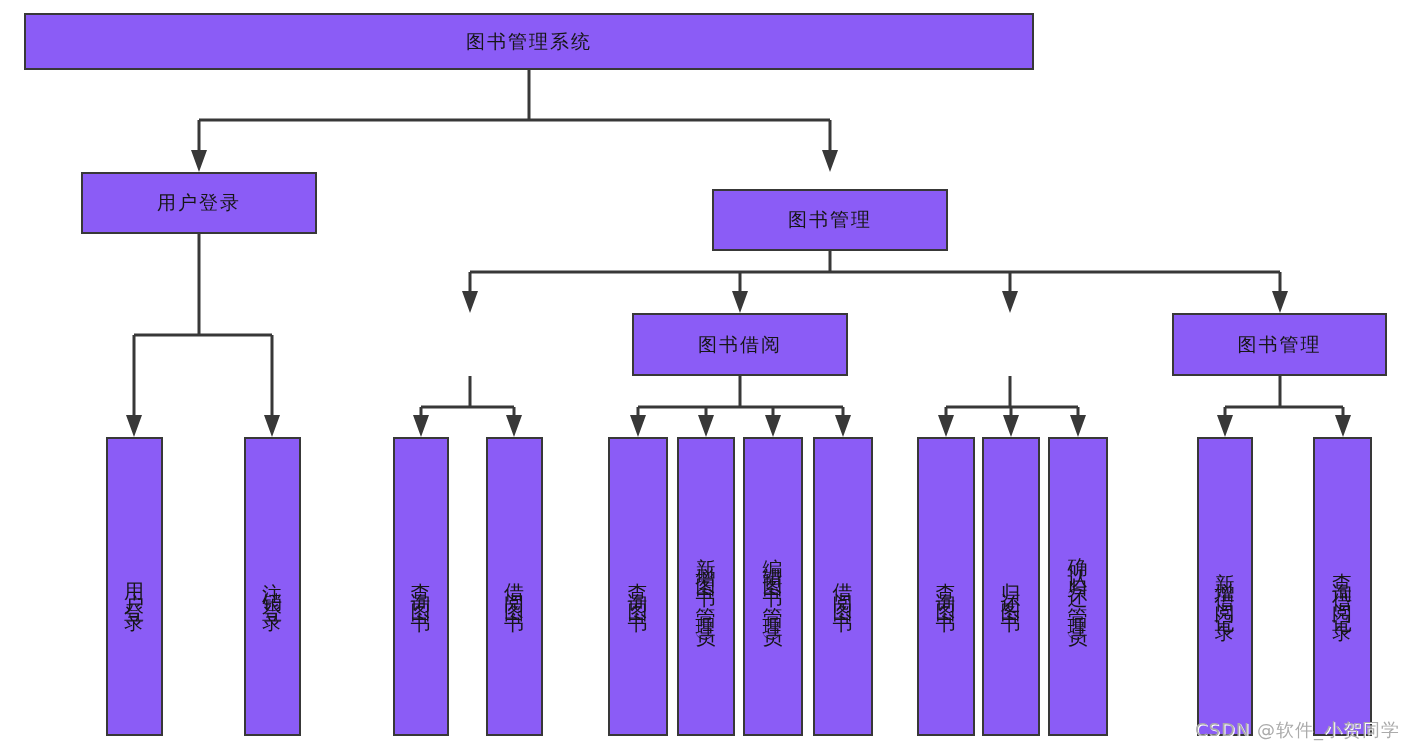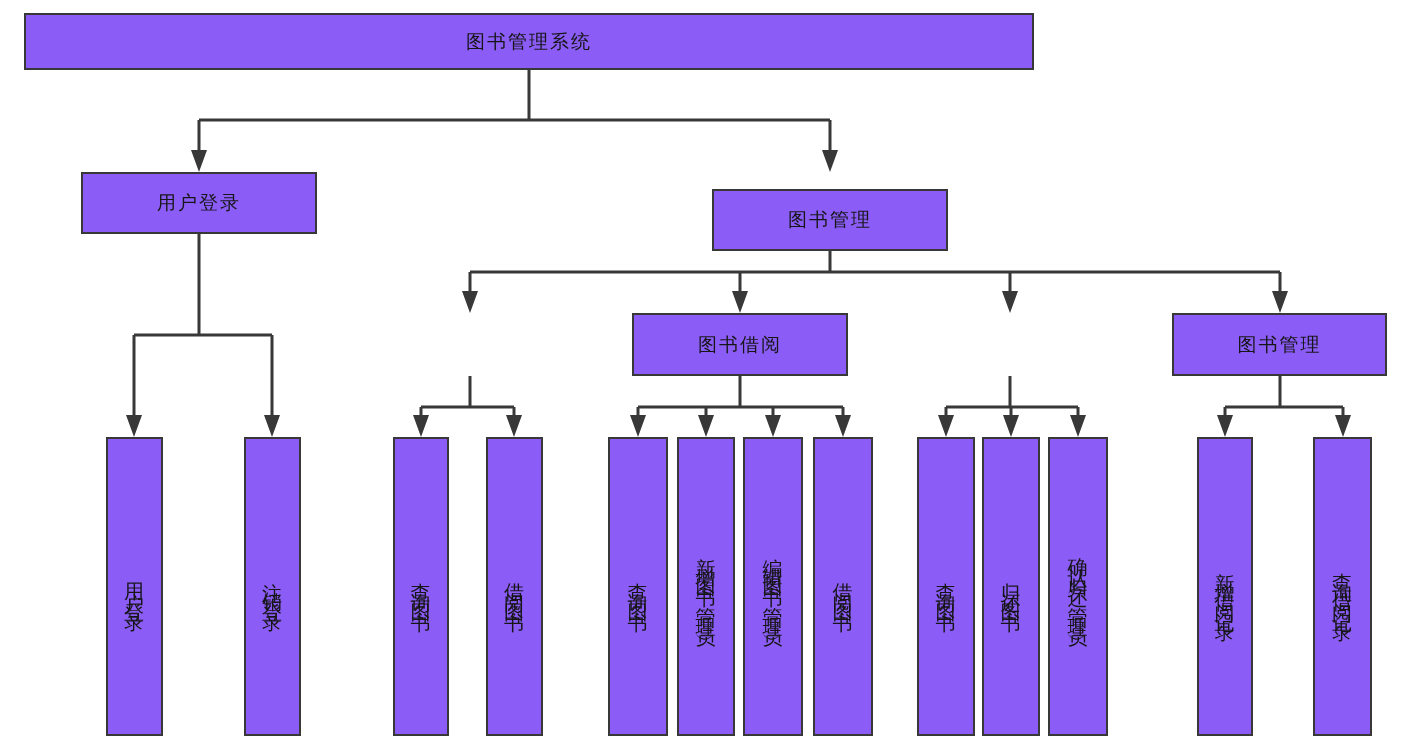--- a/index.html
+++ b/index.html
@@ -116,14 +116,15 @@
     <span class="vtext">确认归还（管理员）</span>
   </div>
 
   <div class="node vnode" style="left:1197px; top:437px; width:56px; height:299px;">
     <span class="vtext">新增借阅记录</span>
   </div>
   <div class="node vnode" style="left:1313px; top:437px; width:59px; height:299px;">
     <span class="vtext">查询借阅记录</span>
   </div>
 
+  <div class="watermark">CSDN @软件_小贺同学</div>
 
 </div>
 
 </body></html>

